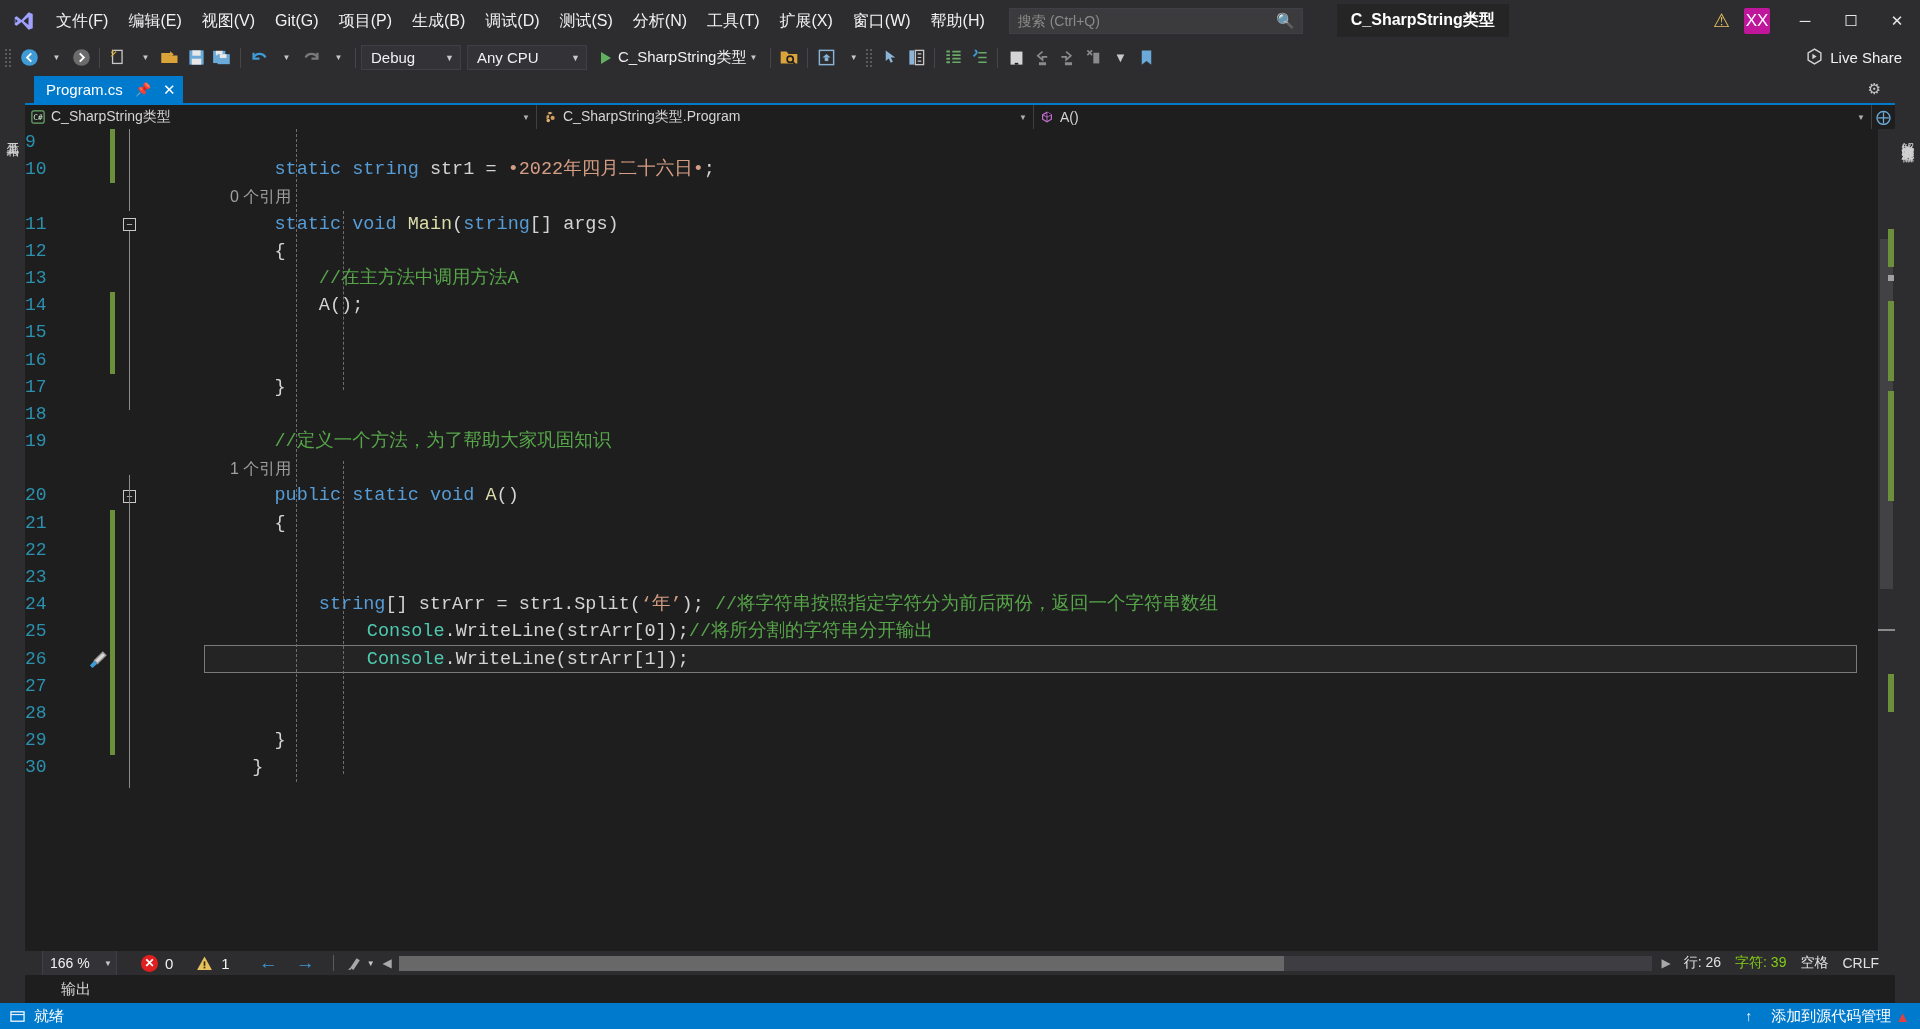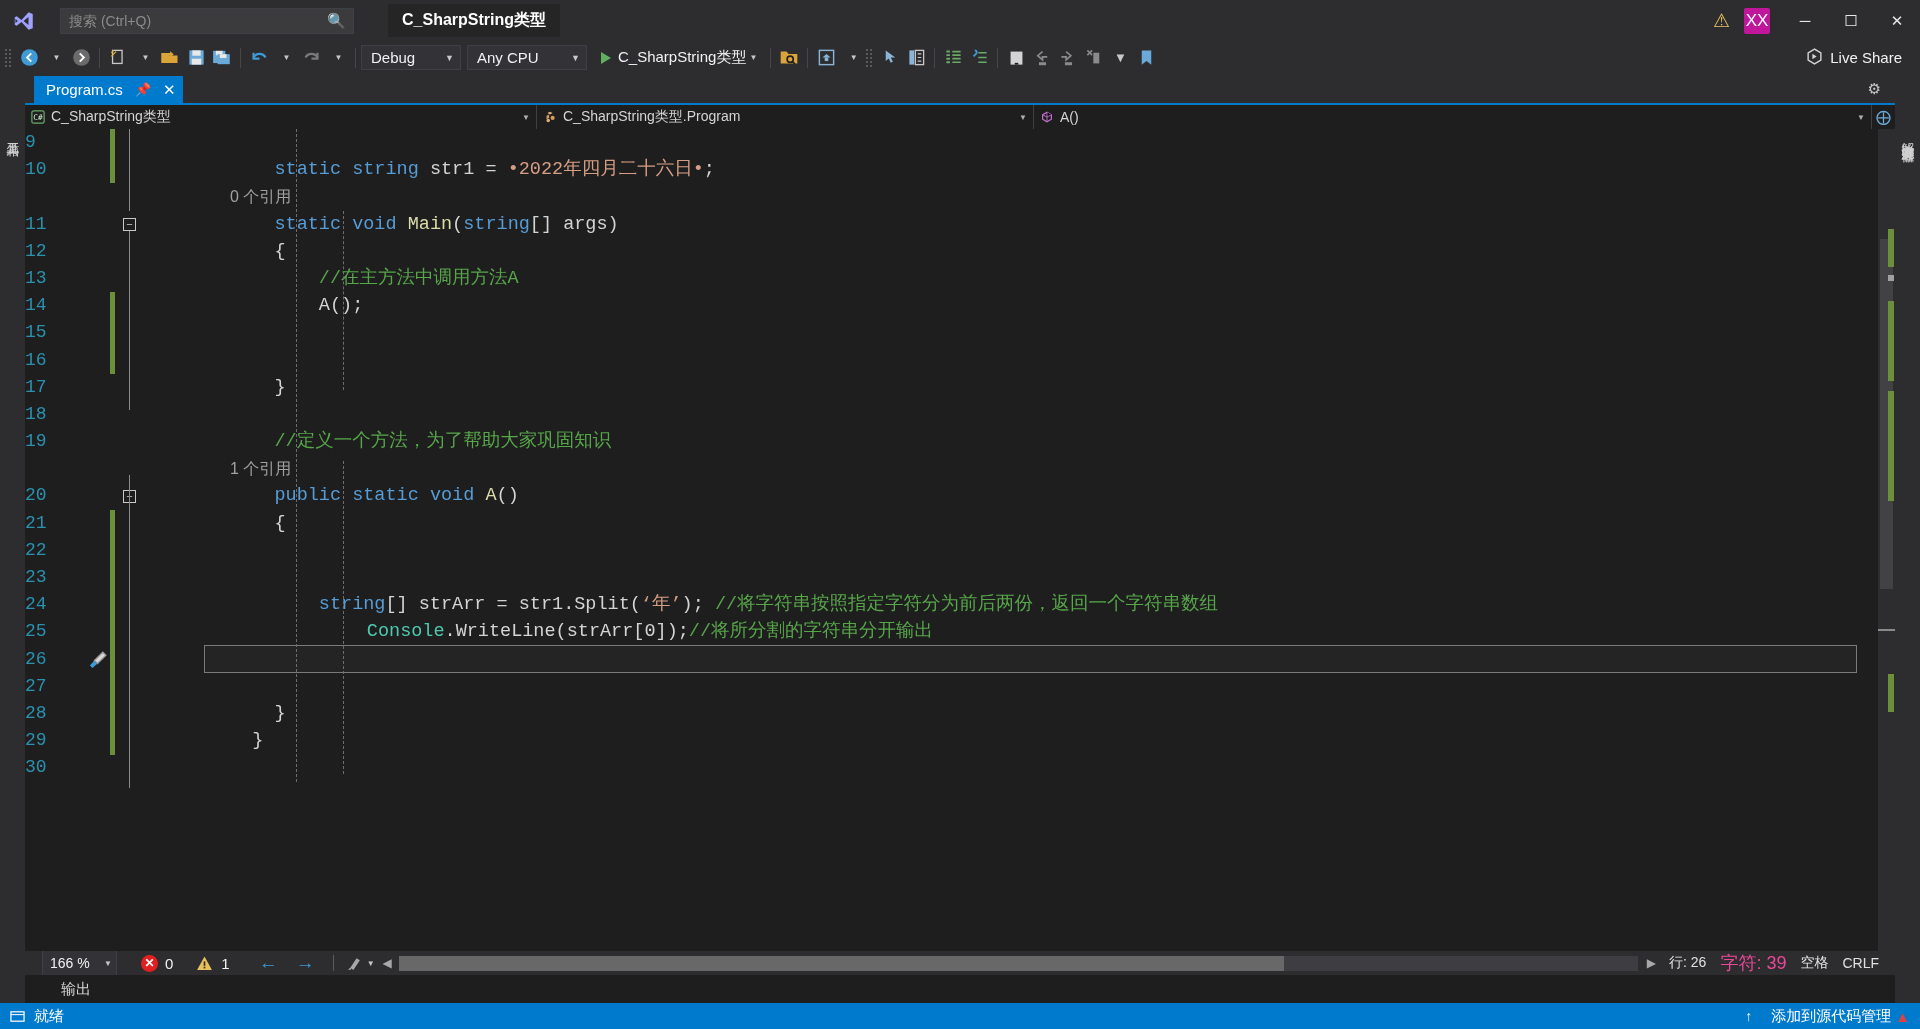--- a/index.html
+++ b/index.html
@@ -179,20 +179,35 @@
 </head>
 <body>
 
 <div class="app">
 
   <div class="titlebar">
     <div class="vs-logo">
       <svg viewBox="0 0 32 32">
           <path d="M23.5 4.2 14 14.6 7.6 9.7 5 11v10l2.6 1.3 6.4-4.9 9.5 10.4 5.5-2.3V6.5ZM9.1 16 5.9 18.6v-5.2Zm14.2 5.4-6.6-5.4 6.6-5.4Z" fill="#a0a0ff"></path>
         </svg>
+    </div>
+    <div class="menu">
+      <div class="menu-item">文件(F)</div>
+      <div class="menu-item">编辑(E)</div>
+      <div class="menu-item">视图(V)</div>
+      <div class="menu-item">Git(G)</div>
+      <div class="menu-item">项目(P)</div>
+      <div class="menu-item">生成(B)</div>
+      <div class="menu-item">调试(D)</div>
+      <div class="menu-item">测试(S)</div>
+      <div class="menu-item">分析(N)</div>
+      <div class="menu-item">工具(T)</div>
+      <div class="menu-item">扩展(X)</div>
+      <div class="menu-item">窗口(W)</div>
+      <div class="menu-item">帮助(H)</div>
     </div>
     <div class="search-box">
       <input placeholder="搜索 (Ctrl+Q)" style="">
       <span class="search-ico">🔍</span>
     </div>
     <div class="proj-title">C_SharpString类型</div>
     <div class="tb-right">
       <div class="warn-tri">⚠</div>
       <div class="avatar">XX</div>
       <div class="wbtn">─</div>
@@ -563,20 +578,23 @@
               <span class="codetext" style="padding-left: 86px;"><span class="punc">    {</span></span>
             </div>
             <div class="row" style="padding-left: 0px;"></div>
             <div class="row" style="padding-left: 0px;"></div>
             <div class="row" style="padding-left: 0px;">
               <span class="codetext" style="padding-left: 86px;"><span class="punc">        </span><span class="kw">string</span><span class="punc">[] </span><span class="punc">strArr</span><span class="punc"> = </span><span class="punc">str1</span><span class="punc">.</span><span class="punc">Split</span><span class="punc">(</span><span class="str">‘年’</span><span class="punc">); </span><span class="cmt">//将字符串按照指定字符分为前后两份，返回一个字符串数组</span></span>
             </div>
             <div class="row" style="padding-left: 0px;">
               <span class="codetext" style="padding-left: 86px;"><span class="punc">        </span><span class="typ">Console</span><span class="punc">.</span><span class="punc">WriteLine</span><span class="punc">(</span><span class="punc">strArr</span><span class="punc">[</span><span class="punc">0</span><span class="punc">]);</span><span class="cmt">//将所分割的字符串分开输出</span></span>
             </div>
+            <div class="row" style="padding-left: 0px;">
+              <span class="codetext" style="padding-left: 86px;"><span class="punc">        </span><span class="typ">Console</span><span class="punc">.</span><span class="punc">WriteLine</span><span class="punc">(</span><span class="punc">strArr</span><span class="punc">[</span><span class="punc">1</span><span class="punc">]);</span></span>
+            </div>
             <div class="row" style="padding-left: 0px;"></div>
             <div class="row" style="padding-left: 0px;"></div>
             <div class="row" style="padding-left: 0px;">
               <span class="codetext" style="padding-left: 86px;"><span class="punc">    }</span></span>
             </div>
             <div class="row" style="padding-left: 0px;">
               <span class="codetext" style="padding-left: 86px;"><span class="punc">  }</span></span>
             </div>
             <div class="guide" style="left: 152px; top: 0px; height: 652.8px;"></div>
             <div class="guide" style="left: 199px; top: 81.6px; height: 179.52px;"></div>
@@ -626,21 +644,21 @@
               <path d="M4 12l-2 2 3-.5z" fill="#cfcfcf"></path>
             </svg>
           <span style="font-size:8px;color:#c8c8c8;margin-left:4px;">▼</span>
         </span>
         <span style="color:#a8a8a8;font-size:12px;padding:0 5px;">◀</span>
         <div class="hs-track">
           <div class="hs-thumb"></div>
         </div>
         <span style="color:#a8a8a8;font-size:12px;padding:0 7px;">▶</span>
         <span style="color:#e0e0e0;font-size:14px;padding:0 14px 0 6px;">行: 26</span>
-        <span style="color:#ec4899;font-size:18px;padding:0 14px 0 0;">字符: 39</span>
+        <span style="color:#84cc16;font-size:14px;padding:0 14px 0 0;">字符: 39</span>
         <span style="color:#e0e0e0;font-size:14px;padding:0 14px 0 0;">空格</span>
         <span style="color:#e0e0e0;font-size:14px;padding:0 16px 0 0;">CRLF</span>
       </div>
 
       <div class="outputbar">
         <span>输出</span>
       </div>
     </div>
 
     <div class="right-rail">

